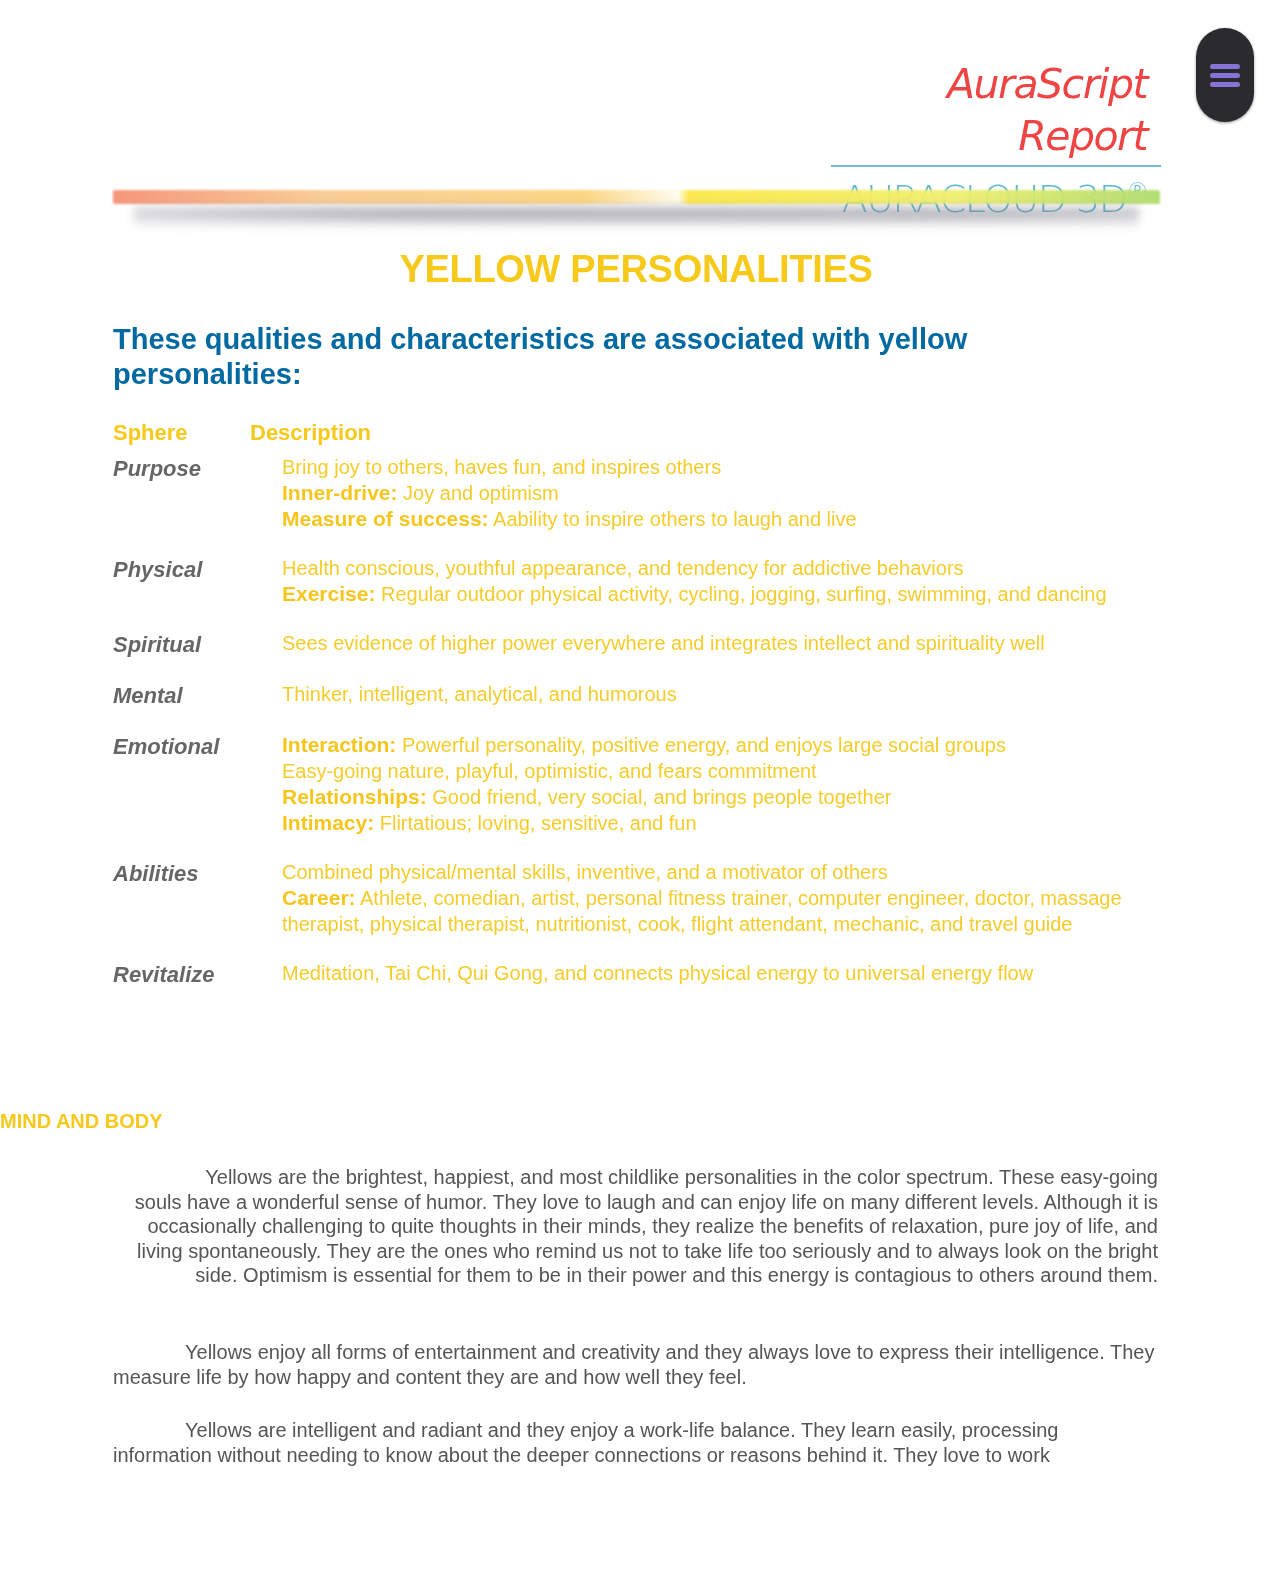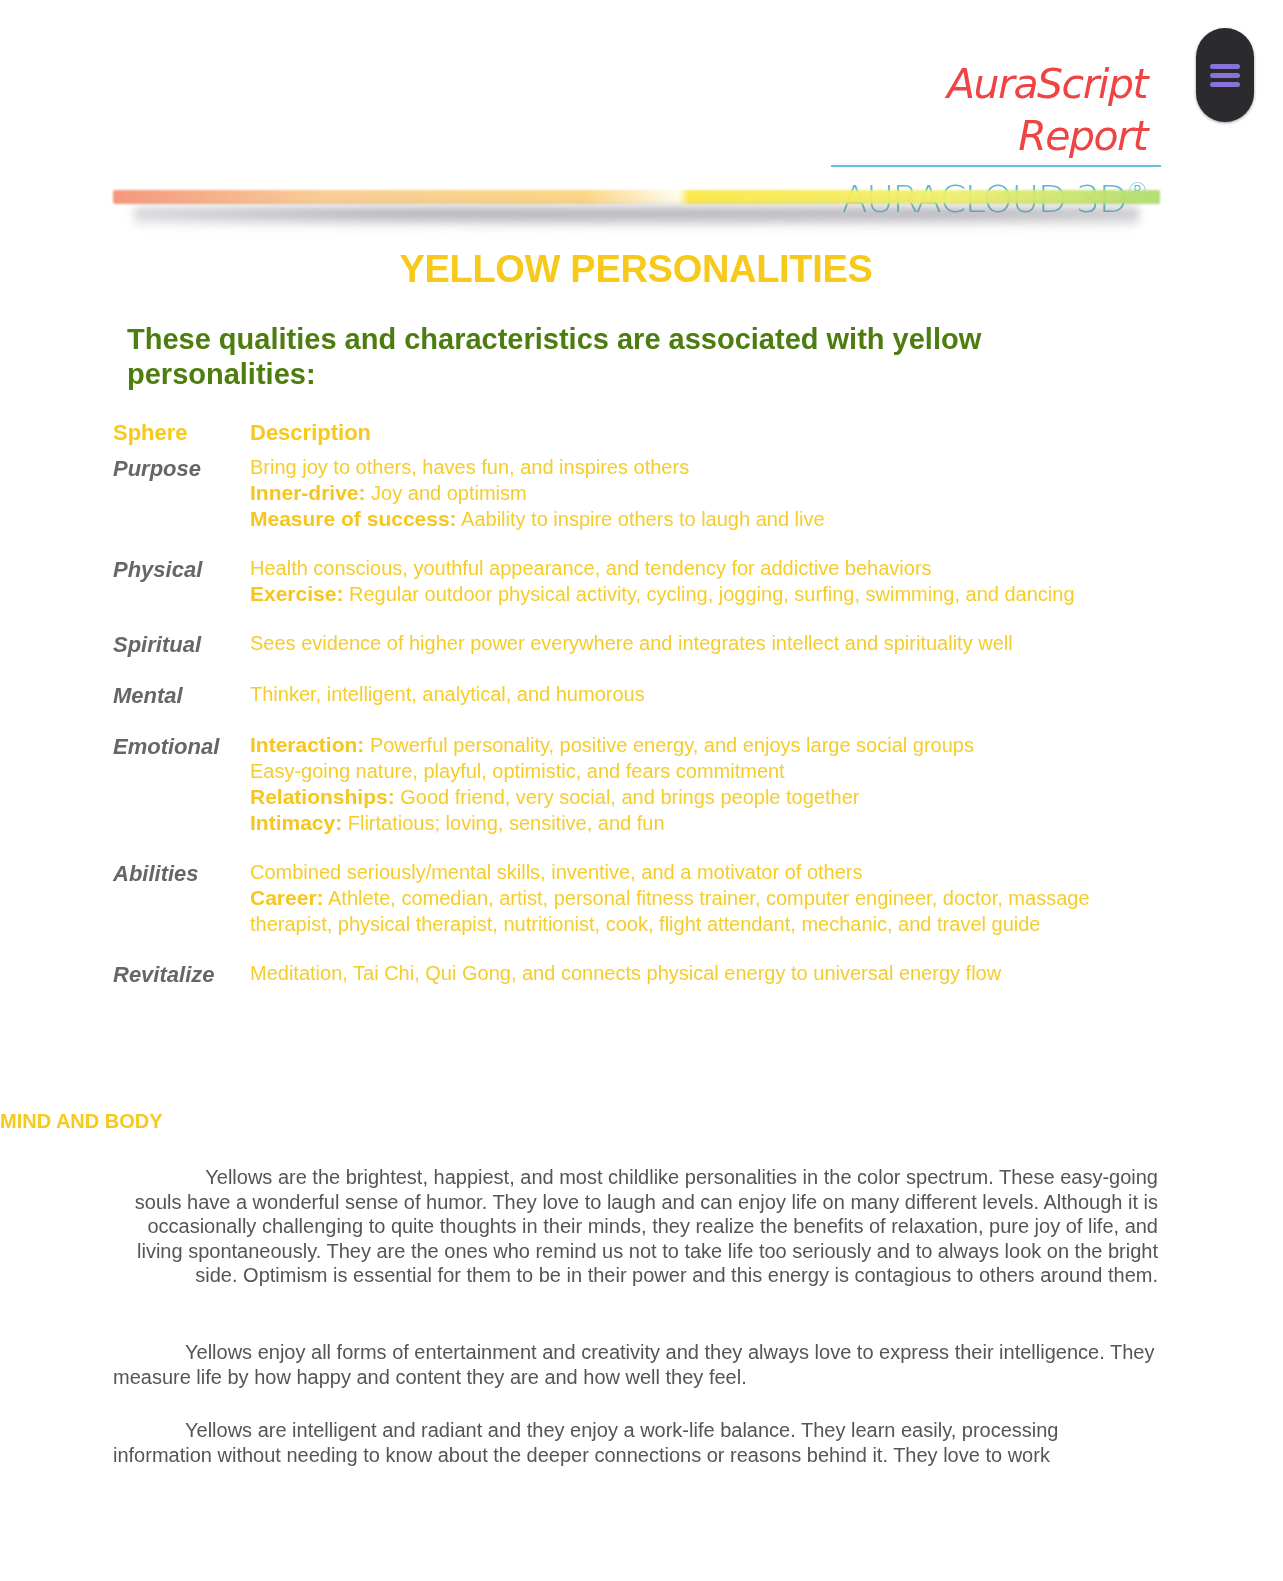--- a/index.html
+++ b/index.html
@@ -17,27 +17,27 @@
 
   .spectrum { position: absolute; left: 113px; top: 186px; width: 1047px; height: 60px; }
   .spectrum .bar { position: absolute; left: 0; top: 4px; width: 100%; height: 14px;
     background: linear-gradient(90deg, rgba(244,140,110,0.9) 0%, rgba(249,200,140,0.9) 20%, rgba(252,210,120,0.9) 45%, rgba(255,250,220,0.5) 54%, rgba(252,232,70,0.95) 55%, rgba(240,240,110,0.95) 80%, rgba(175,220,110,0.95) 100%); border-radius: 2px; filter: blur(1.2px); }
   .spectrum .shadow { position: absolute; left: 2%; top: 20px; width: 96%; height: 24px;
     background: radial-gradient(ellipse at 28% 30%, rgba(120,120,130,0.55) 0%, rgba(160,160,170,0.2) 45%, rgba(255,255,255,0) 70%),
                 radial-gradient(ellipse at 80% 30%, rgba(120,120,130,0.55) 0%, rgba(160,160,170,0.2) 45%, rgba(255,255,255,0) 70%); filter: blur(4px); }
 
   .page-title { position: absolute; left: 0; width: 1272px; top: 248px; text-align: center; font-weight: bold; font-size: 38px; color: #f7c91b; letter-spacing: -0.3px; }
 
-  .intro { position: absolute; left: 127px; top: 322px; width: 960px; font-weight: bold; font-size: 29px; line-height: 35px; color: #4d7c0f; }
+  .intro { position: absolute; left: 113px; top: 322px; width: 960px; font-weight: bold; font-size: 29px; line-height: 35px; color: #0369a1; }
 
   .table { position: absolute; left: 113px; top: 420px; width: 1060px; }
   .thead { display: flex; font-weight: bold; font-size: 22px; color: #f7c91b; height: 34px; }
   .col-sphere { width: 137px; flex: none; }
   .col-desc { flex: 1; }
-  .row { display: flex; margin-bottom: 23px; }
+  .row { display: flex; margin-bottom: 23px; gap: 32px; }
   .row .sphere { width: 137px; flex: none; font-weight: bold; font-style: italic; font-size: 22px; color: #666666; line-height: 26px; padding-top: 2px; }
   .row .desc { flex: 1; font-size: 20px; line-height: 26px; color: #f5cc2a; }
   .row .desc b { font-weight: bold; color: #f7c61e; font-size: 21px; }
 
   .section-title { position: absolute; left: 0; width: 1272px; top: 1110px; text-align: left; font-weight: bold; font-size: 20px; color: #f7c91b; }
 
   .body-text { position: absolute; left: 113px; width: 1045px; font-size: 20px; line-height: 24.6px; color: #555555; }
   .body-text .indent { display: inline-block; width: 72px; }
   #p1 { top: 1165px; text-align: right; }
   #p2 { top: 1340px; }
@@ -105,21 +105,21 @@
         <div class="desc">
           <div><b>Interaction:</b><span> Powerful personality, positive energy, and enjoys large social groups</span></div>
           <div><span>Easy-going nature, playful, optimistic, and fears commitment</span></div>
           <div><b>Relationships:</b><span> Good friend, very social, and brings people together</span></div>
           <div><b>Intimacy:</b><span> Flirtatious; loving, sensitive, and fun</span></div>
         </div>
       </div>
       <div class="row">
         <div class="sphere">Abilities</div>
         <div class="desc">
-          <div><span>Combined seriously/mental skills, inventive, and a motivator of others</span></div>
+          <div><span>Combined physical/mental skills, inventive, and a motivator of others</span></div>
           <div><b>Career:</b><span> Athlete, comedian, artist, personal fitness trainer, computer engineer, doctor, massage therapist, physical therapist, nutritionist, cook, flight attendant, mechanic, and travel guide</span></div>
         </div>
       </div>
       <div class="row">
         <div class="sphere">Revitalize</div>
         <div class="desc">
           <div><span>Meditation, Tai Chi, Qui Gong, and connects physical energy to universal energy flow</span></div>
         </div>
       </div>
     </div>

